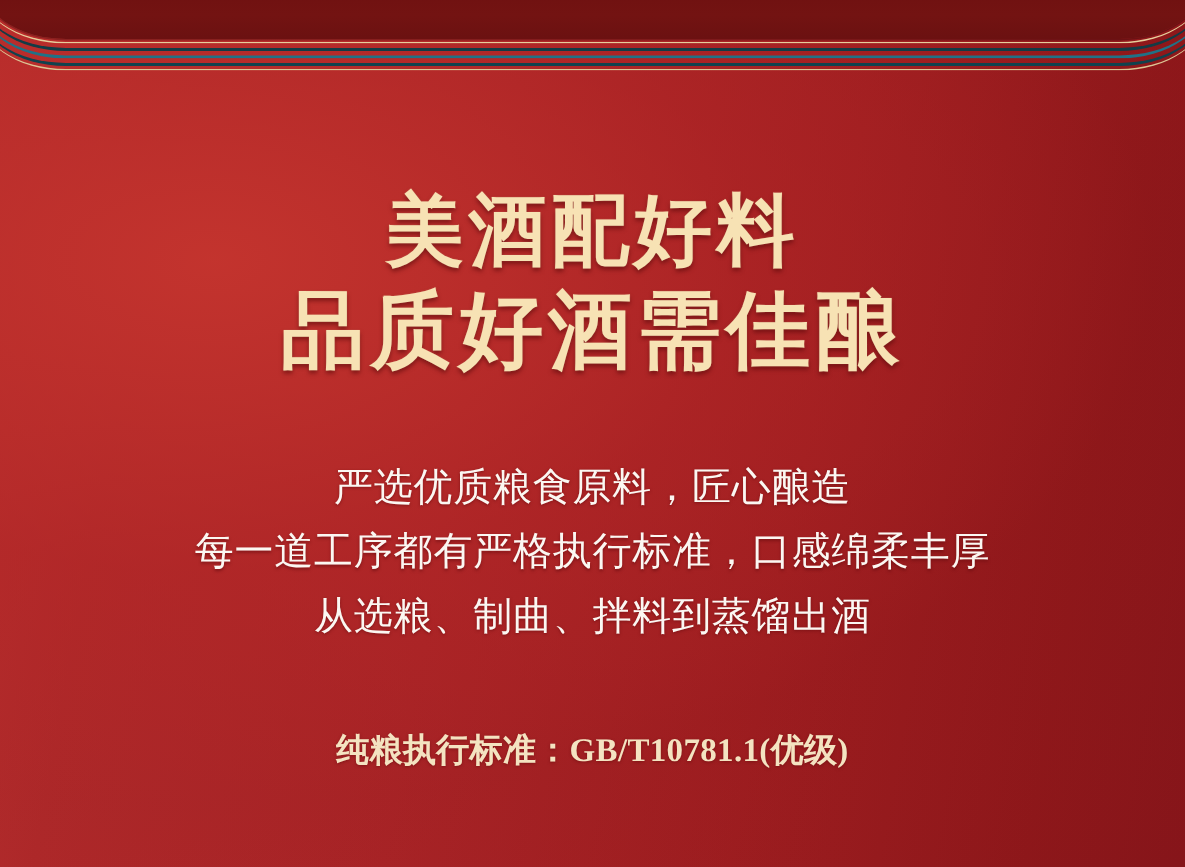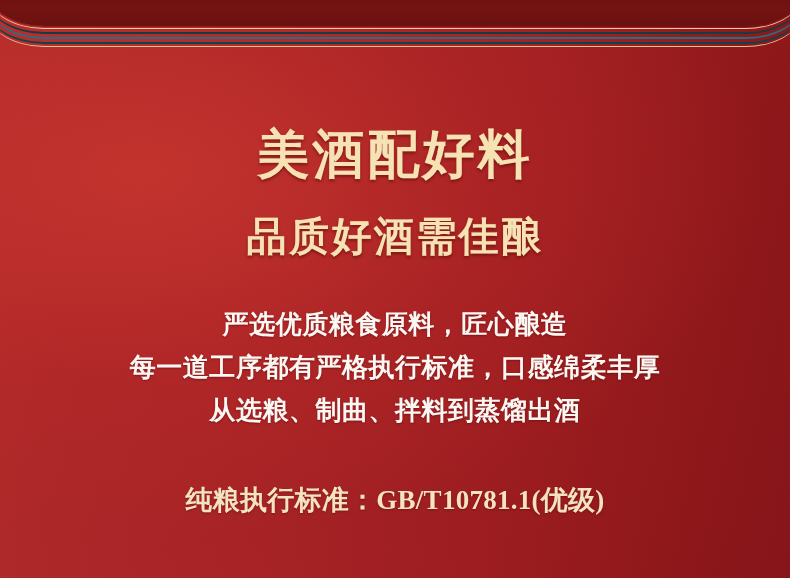--- a/index.html
+++ b/index.html
@@ -79,52 +79,52 @@
   }
   .headline-line {
     display: block;
     color: #f7e2b4;
     font-weight: bold;
     letter-spacing: 0.06em;
     text-shadow: 0 2px 3px rgba(80,6,8,0.55), 0 0 1px rgba(247,226,180,0.35);
     white-space: nowrap;
   }
   .headline-line.l1 { font-size: 52px; line-height: 66px; }
-  .headline-line.l2 { font-size: 40px; line-height: 66px; margin-top: 16px; }
+  .headline-line.l2 { font-size: 56px; line-height: 66px; margin-top: 0; }
 
   
   .body-copy {
     position: absolute;
     left: 0;
     top: 303px;
     width: 790px;
     text-align: center;
   }
   .copy-line {
     display: block;
     color: #fbf7f2;
     font-size: 26px;
     line-height: 43px;
-    font-weight: bold;
+    font-weight: normal;
     letter-spacing: 0.02em;
     text-shadow: 0 1px 2px rgba(92,10,12,0.55);
     white-space: nowrap;
   }
 
   
   .standard {
     position: absolute;
     left: 0;
     top: 481px;
     width: 790px;
     text-align: center;
   }
   .standard-text {
     color: #f4e3c1;
-    font-size: 27px;
+    font-size: 22px;
     line-height: 38px;
     font-weight: bold;
     letter-spacing: 0.01em;
     text-shadow: 0 1px 2px rgba(92,10,12,0.5);
     white-space: nowrap;
     text-align: right;
   }
 </style>
 </head>
 <body>

